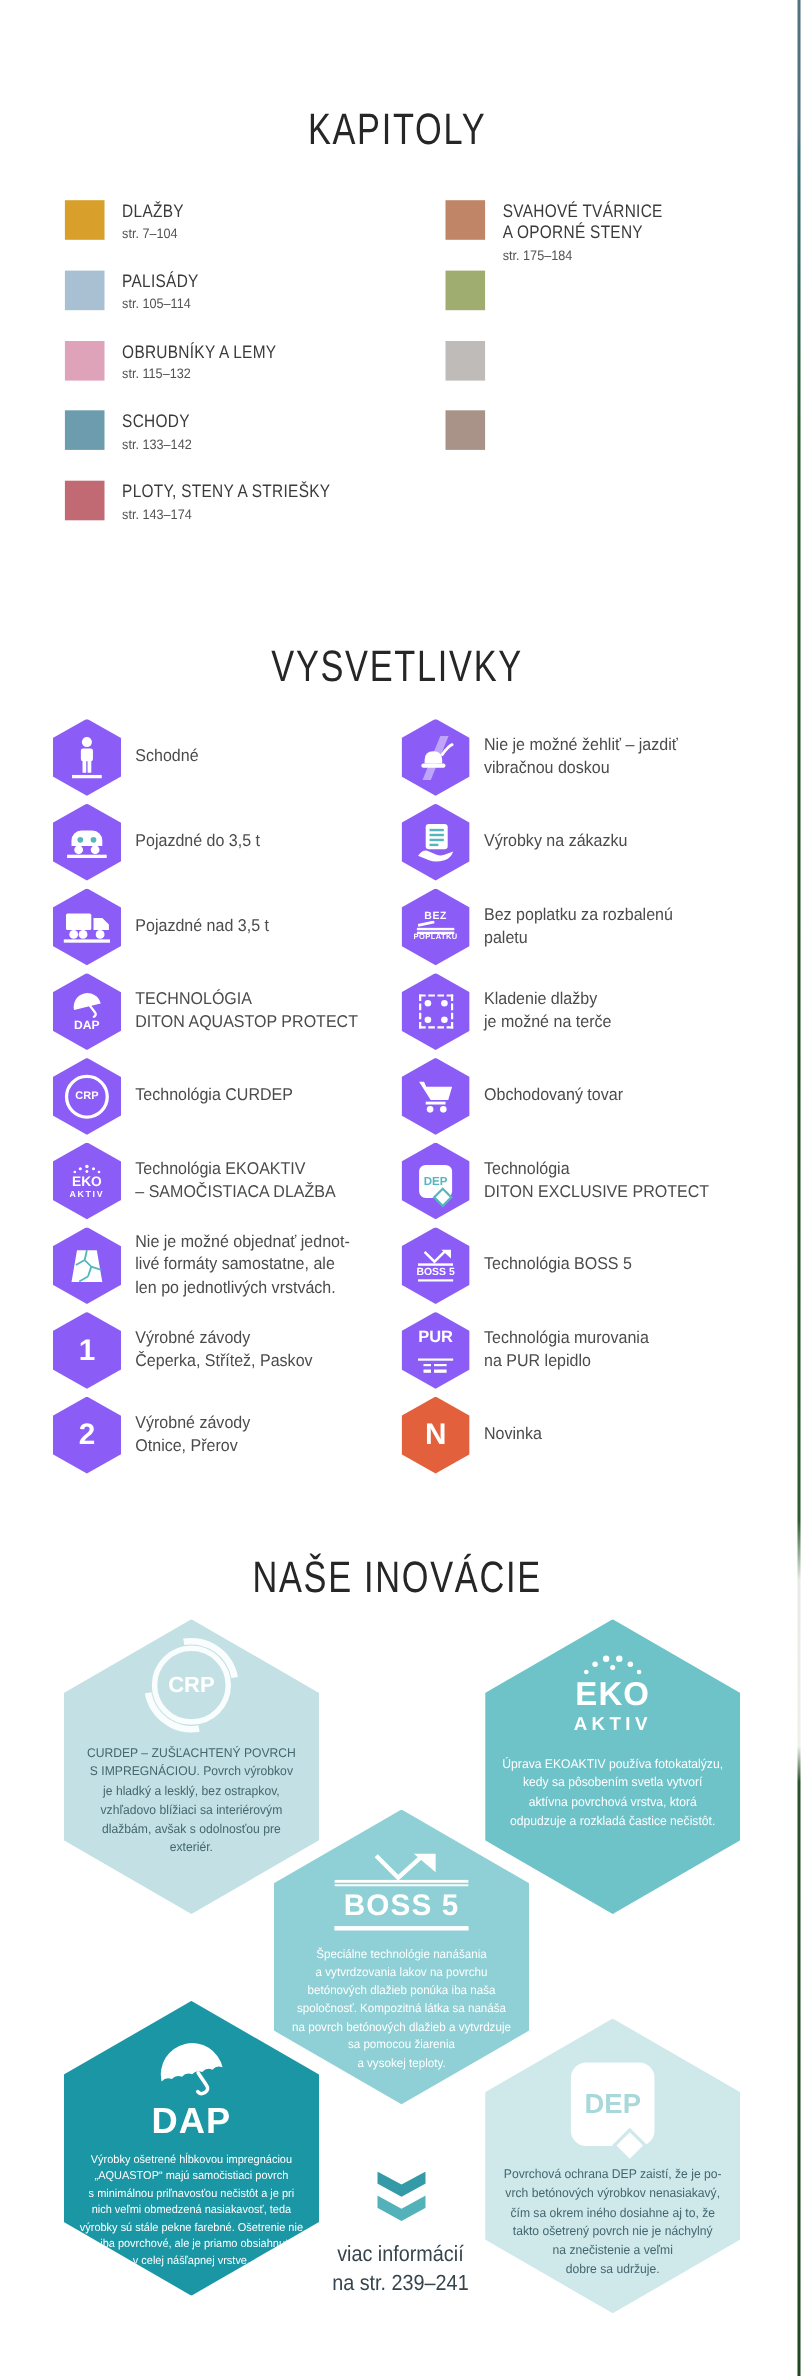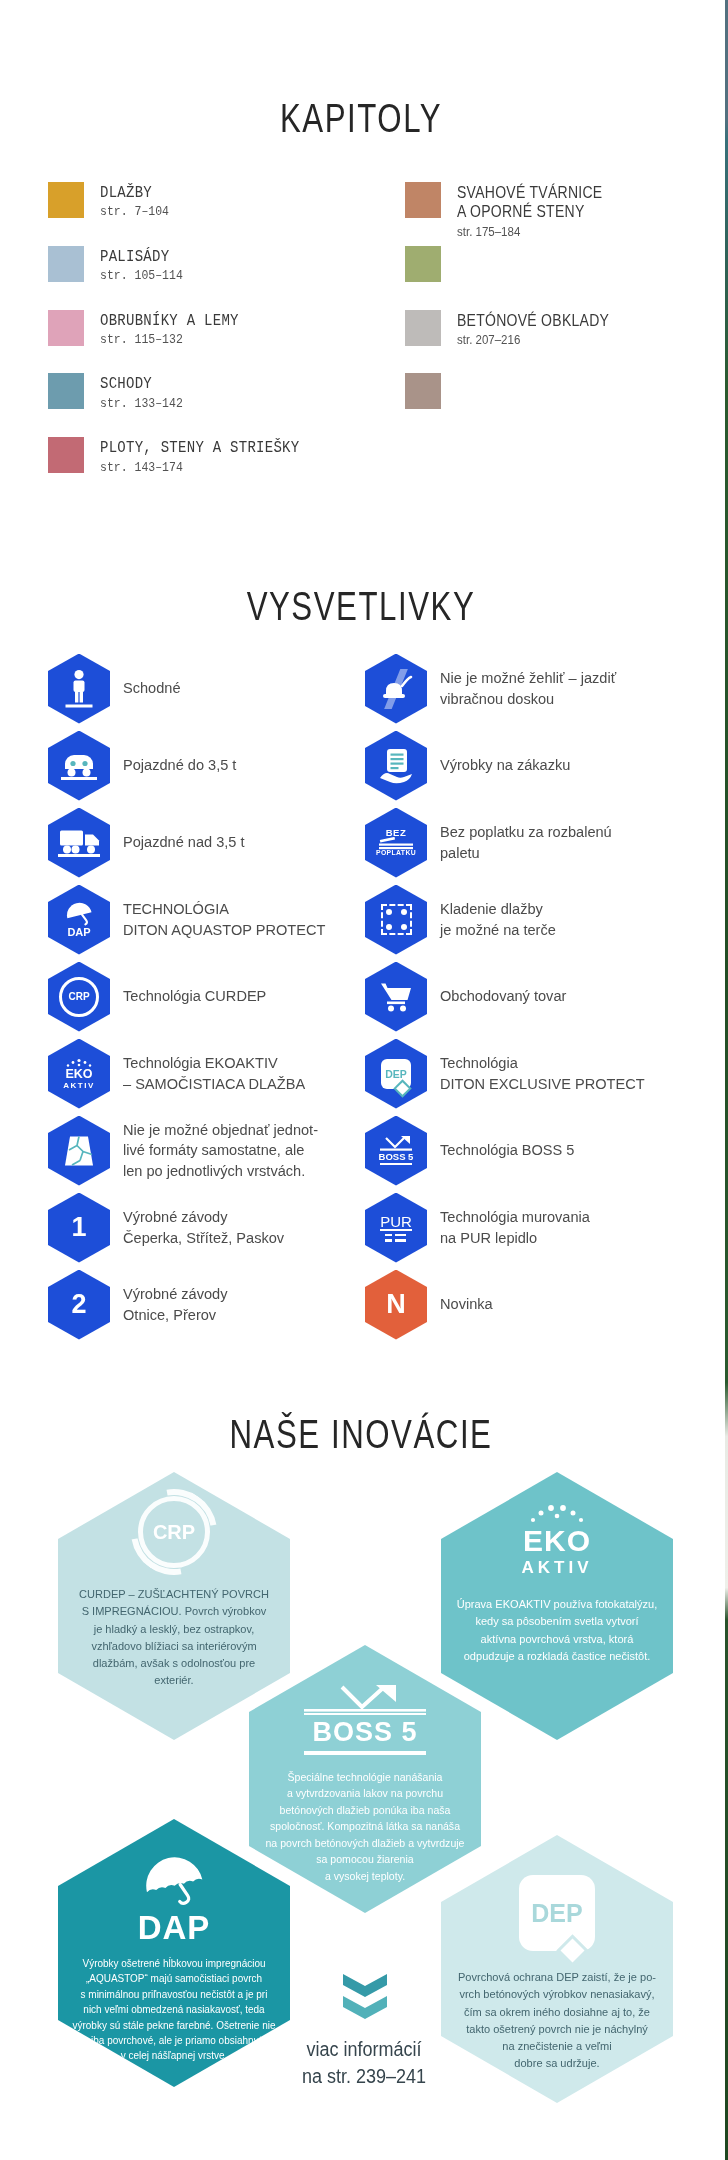--- a/index.html
+++ b/index.html
@@ -2,34 +2,34 @@
 <html><head>
 <meta charset="utf-8">
 <style>
   html,body{margin:0;padding:0;background:#fff;}
   .page{position:relative;width:728px;height:2160px;background:#ffffff;overflow:hidden;
         font-family:"Liberation Sans",sans-serif;color:#3c3c3c;}
   .sec-title{position:absolute;left:0;right:6px;text-align:center;font-size:40px;font-weight:400;
              letter-spacing:2px;color:#262626;transform:scaleX(.78);white-space:nowrap;}
   
   .chap-col{position:absolute;top:182px;}
-  .chap-col.left{left:48px;width:300px;font-family:Liberation Mono, monospace;}
+  .chap-col.left{left:59px;width:300px;}
   .chap-col.right{left:405px;width:310px;}
   .ch-item{display:flex;gap:16px;height:63.8px;align-items:flex-start;}
   .ch-square{width:36px;height:36px;flex-shrink:0;}
   .ch-text{display:flex;flex-direction:column;}
   .ch-name{font-size:16.5px;line-height:1.18;letter-spacing:.3px;color:#3a3a3a;
            white-space:pre-line;transform:scaleX(.85);transform-origin:left top;padding-top:1px;}
   .ch-pages{font-size:12.5px;color:#525252;margin-top:3px;transform:scaleX(.92);transform-origin:left top;}
   
   .lg-col{position:absolute;top:650px;}
   .lg-col.left{left:48px;width:300px;}
   .lg-col.right{left:365px;width:330px;}
   .lg-item{display:flex;align-items:center;gap:13px;height:77px;}
-  .hex{width:62px;height:70px;flex-shrink:0;background:#1d4ed8;color:#fff;
+  .hex{width:62px;height:70px;flex-shrink:0;background:#8b5cf6;color:#fff;
        clip-path:polygon(50% 0,100% 25%,100% 75%,50% 100%,0 75%,0 25%);
        display:flex;flex-direction:column;align-items:center;justify-content:center;overflow:hidden;}
   .hex.orange{background:#e2603b;}
   .lg-label{font-size:15.5px;line-height:1.32;color:#4b4b4b;white-space:pre-line;
             transform:scaleX(.94);transform-origin:left center;}
   .num{font-size:27px;font-weight:700;}
   .icon-crp{width:34px;height:34px;border:3px solid #fff;border-radius:50%;
             display:flex;align-items:center;justify-content:center;font-size:10px;font-weight:800;}
   .icon-eko,.icon-bez,.icon-boss,.icon-pur,.icon-dapS{display:flex;flex-direction:column;align-items:center;line-height:1;}
   .eko-t{font-size:12.5px;font-weight:800;margin-top:1px;}
@@ -39,21 +39,21 @@
   .icon-dep{width:30px;height:30px;background:#fff;border-radius:6px;position:relative;
             display:flex;align-items:center;justify-content:center;color:#57b6bd;font-size:10.5px;font-weight:800;}
   .dep-dia{position:absolute;right:4px;bottom:-4px;width:9px;height:9px;background:#fff;
            transform:rotate(45deg);box-shadow:0 0 0 2px #57b6bd;}
   .icon-targets{width:27px;height:27px;border:2px dashed #fff;position:relative;}
   .icon-targets i{position:absolute;width:6px;height:6px;border-radius:50%;background:#fff;}
   .icon-targets i:nth-child(1){left:3px;top:3px;}.icon-targets i:nth-child(2){right:3px;top:3px;}
   .icon-targets i:nth-child(3){left:3px;bottom:3px;}.icon-targets i:nth-child(4){right:3px;bottom:3px;}
   .boss-t{font-size:9.5px;font-weight:800;margin:1.5px 0;}
   .boss-line{width:32px;height:2.2px;background:#fff;}
-  .pur-t{font-size:15px;font-weight:400;border-bottom:2.5px solid #fff;padding-bottom:0;}
+  .pur-t{font-size:15px;font-weight:700;border-bottom:2.5px solid #fff;padding-bottom:12px;}
   .pur-dash{width:21px;height:2.5px;margin-top:3px;
             background:linear-gradient(90deg,#fff 0 34%,transparent 34% 46%,#fff 46% 100%);}
   .dapS-t{font-size:11px;font-weight:800;margin-top:1px;}
   
   .big-hex{position:absolute;width:232px;height:268px;
            clip-path:polygon(50% 0,100% 25%,100% 75%,50% 100%,0 75%,0 25%);
            display:flex;flex-direction:column;align-items:center;text-align:center;}
   .big-par{white-space:pre-line;font-size:11.5px;line-height:1.5;transform:scaleX(.96);}
   .par-dark{color:#43666f;}
   .par-light{color:#ffffff;}
@@ -136,24 +136,20 @@
           <div class="ch-name">SVAHOVÉ TVÁRNICE
 A OPORNÉ STENY</div>
       <div class="ch-pages">str. 175–184</div>
         </div>
     </div>
     <div class="ch-item">
       <div class="ch-square" style="background: rgb(159, 173, 112);"></div>
     </div>
     <div class="ch-item">
       <div class="ch-square" style="background: rgb(190, 187, 185);"></div>
-      <div class="ch-text">
-          <div class="ch-name">BETÓNOVÉ OBKLADY</div>
-      <div class="ch-pages">str. 207–216</div>
-        </div>
     </div>
     <div class="ch-item">
       <div class="ch-square" style="background: rgb(169, 147, 137);"></div>
     </div>
   </div>
 
   <div class="sec-title" style="top:584px;">VYSVETLIVKY</div>
 
   <div class="lg-col left">
     <div class="lg-item">

